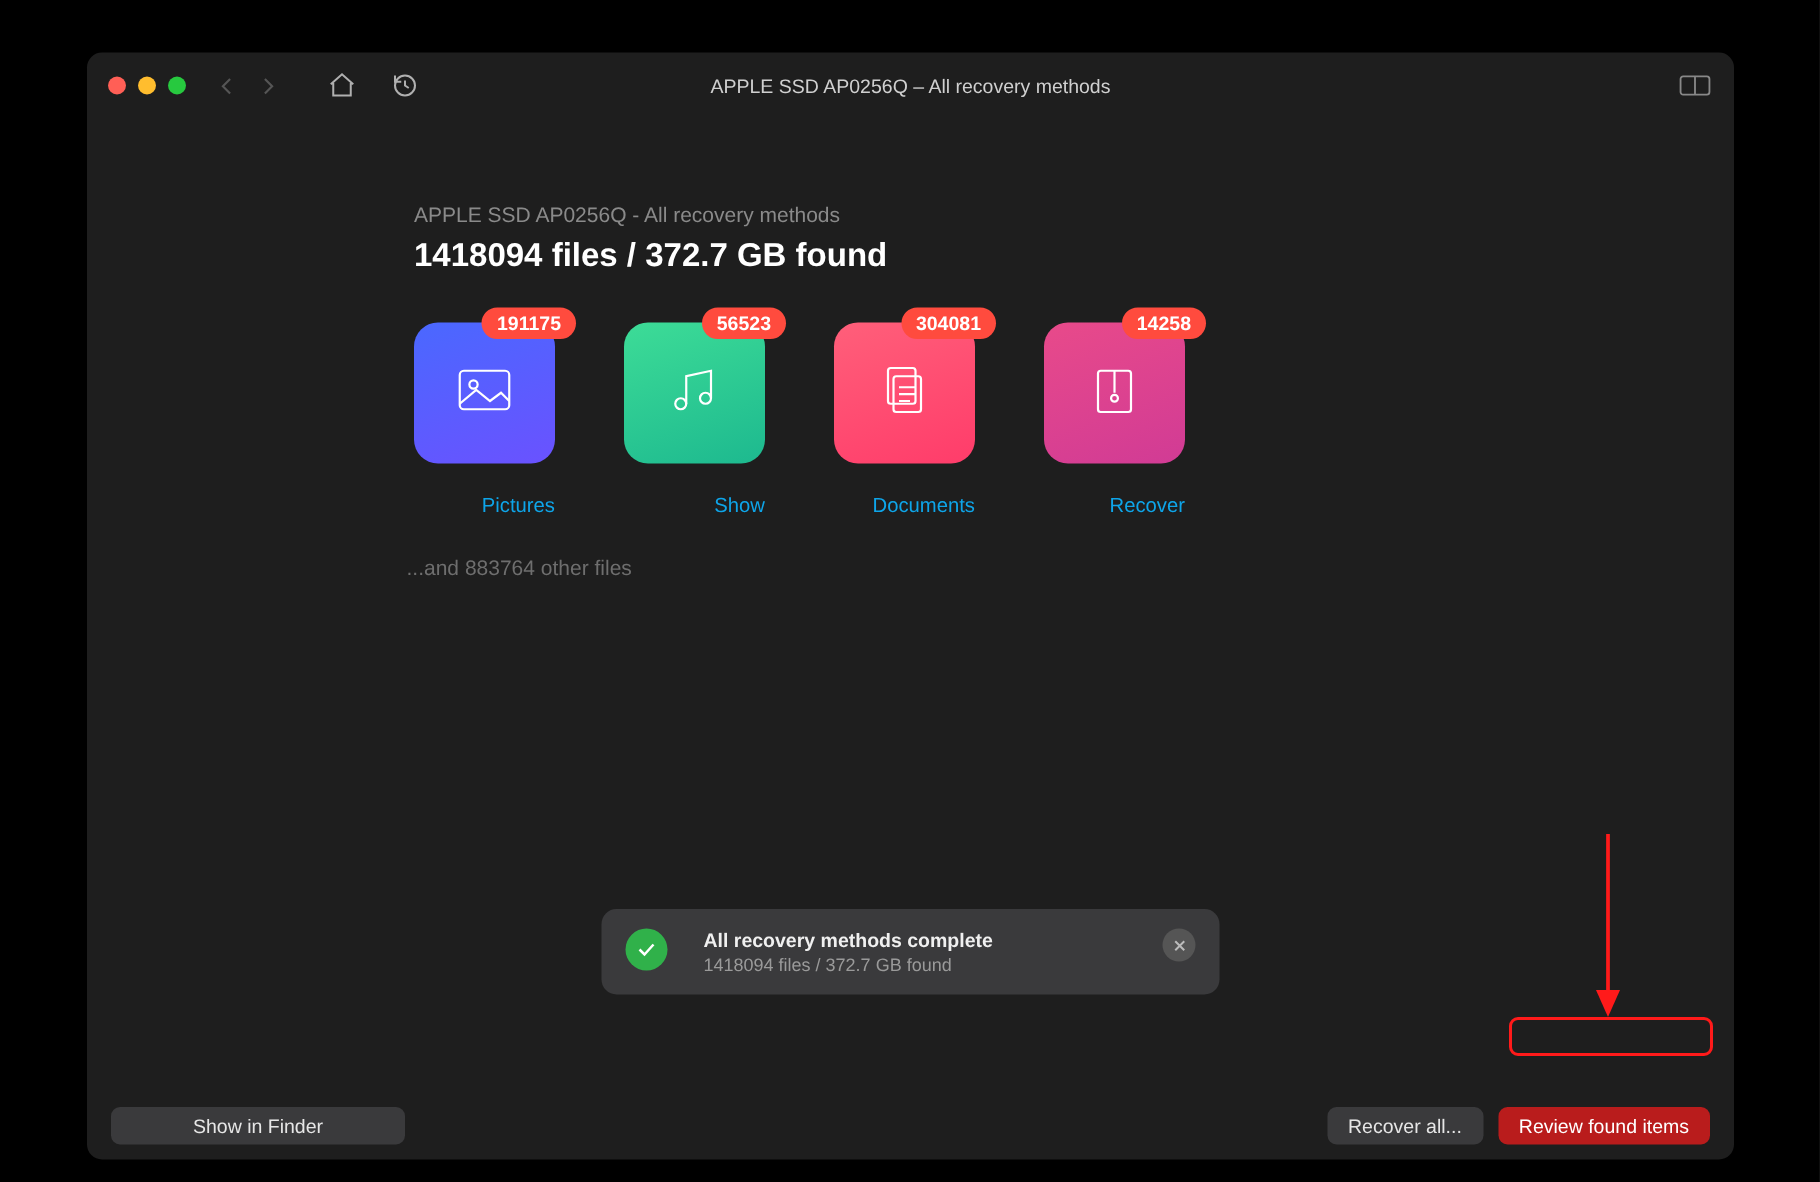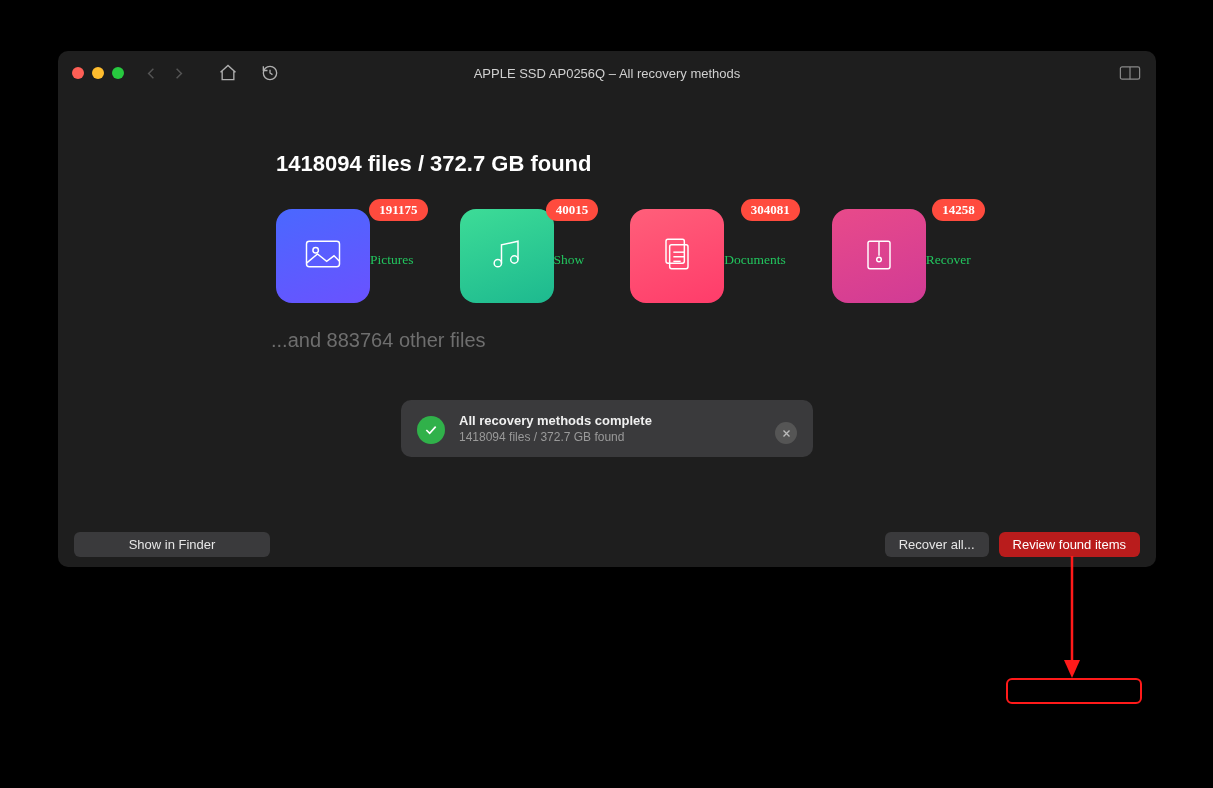--- a/index.html
+++ b/index.html
@@ -7,23 +7,23 @@
     background: #000;
     font-family: -apple-system, BlinkMacSystemFont, "Segoe UI", Helvetica, Arial, sans-serif;
     width: 1213px;
     height: 788px;
     position: relative;
     overflow: hidden;
   }
   .window {
     position: absolute;
     left: 58px;
-    top: 51px;
+    top: 35px;
     width: 1098px;
-    height: 516px;
+    height: 738px;
     background: #1e1e1e;
     border-radius: 10px;
     box-shadow: 0 20px 60px rgba(0,0,0,0.6);
     display: flex;
     flex-direction: column;
   }
   .titlebar {
     height: 44px;
     display: flex;
     align-items: center;
@@ -51,49 +51,49 @@
   }
   .content {
     flex: 1;
     padding: 56px 0 0 218px;
     position: relative;
   }
   .subtitle { font-size: 14px; color: #8a8a8a; margin-bottom: 6px; }
   .headline { font-size: 22px; font-weight: 700; color: #fff; margin-bottom: 32px; }
   .categories { display:flex; gap: 46px; }
   .cat {
-    display:flex; align-items:center; position:relative; cursor:pointer;font-family:Liberation Serif, serif;
+    display:flex; flex-direction:column; align-items:flex-end; position:relative; cursor:pointer;
   }
   .tile {
     width: 94px; height: 94px; border-radius: 16px;
     display:flex; align-items:center; justify-content:center;
     position: relative;
   }
   .badge {
     position:absolute; top:-10px; right:-14px;
     background:#ff4b3e; color:#fff; font-size:13px; font-weight:600;
     padding: 3px 10px; border-radius: 12px; z-index:2;
   }
   .tile.pictures { background: linear-gradient(160deg,#4a68ff,#6a52ff); }
   .tile.video    { background: linear-gradient(160deg,#ffb232,#ff9132); }
   .tile.audio    { background: linear-gradient(160deg,#3ddc97,#1db98f); }
   .tile.documents{ background: linear-gradient(160deg,#ff5f7a,#ff3c6a); }
   .tile.archives { background: linear-gradient(160deg,#e84a8a,#d13b95); }
   .tile svg { width:44px; height:44px; stroke:#fff; fill:none; stroke-width:1.6; }
-  .cat-label { margin-top:8px; font-size:13.5px; color:#22c55e; text-align:center; }
-  .other-files { margin-top: 26px; font-size:20px; color:#6e6e6e; margin-left: -5px; }
+  .cat-label { margin-top:20px; font-size:13.5px; color:#0ea5e9; text-align:center; }
+  .other-files { margin-top: 26px; font-size:14px; color:#6e6e6e; margin-left: -5px; }
   .toast {
     position:absolute;
     left: 50%; transform: translateX(-50%);
     bottom: 60px;
     width: 412px;
     background:#3a3a3c;
     border-radius: 10px;
     padding: 13px 16px;
-    display:flex; align-items:flex-end; gap:14px;
+    display:flex; align-items:flex-start; gap:24px;
   }
   .toast-check {
     width:28px; height:28px; border-radius:50%; background:#30b14a;
     display:flex; align-items:center; justify-content:center; flex-shrink:0;
   }
   .toast-check svg { width:16px; height:16px; stroke:#fff; stroke-width:2.5; fill:none; }
   .toast-body { flex:1; }
   .toast-title { font-size:13px; font-weight:600; color:#f0f0f0; }
   .toast-sub { font-size:12px; color:#9a9a9a; margin-top:2px; }
   .toast-close {
@@ -165,41 +165,42 @@
     <div class="title">APPLE SSD AP0256Q – All recovery methods</div>
     <div class="view-toggle">
       <svg viewBox="0 0 24 16" width="22" height="14">
           <rect x="1" y="1" width="22" height="14" rx="2" stroke="currentColor" fill="none" stroke-width="1.4"></rect>
           <line x1="12" y1="1" x2="12" y2="15" stroke="currentColor" stroke-width="1.4"></line>
         </svg>
     </div>
   </div>
 
   <div class="content">
+    <div class="subtitle">APPLE SSD AP0256Q - All recovery methods</div>
     <div class="headline">1418094 files / 372.7 GB found</div>
 
     <div class="categories">
 
       <div class="cat">
         <div class="badge">191175</div>
         <div class="tile pictures">
           <span>
             <svg viewBox="0 0 48 48">
                 <rect x="6" y="10" width="36" height="28" rx="3"></rect>
                 <circle cx="16" cy="20" r="3"></circle>
                 <path d="M6 34 L18 24 L28 32 L36 26 L42 32"></path>
               </svg>
           </span>
         </div>
         <div class="cat-label">Pictures</div>
       </div>
 
 
       <div class="cat">
-        <div class="badge">40015</div>
+        <div class="badge">56523</div>
         <div class="tile audio">
           <span>
             <svg viewBox="0 0 48 48">
                 <path d="M18 34 V14 L36 10 V30"></path>
                 <circle cx="14" cy="34" r="4"></circle>
                 <circle cx="32" cy="30" r="4"></circle>
               </svg>
           </span>
         </div>
         <div class="cat-label">Show</div>

